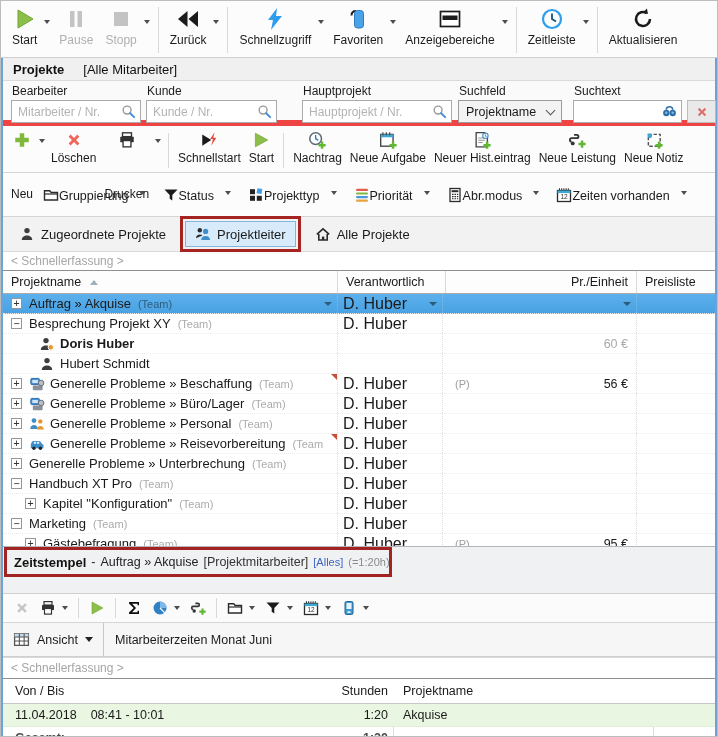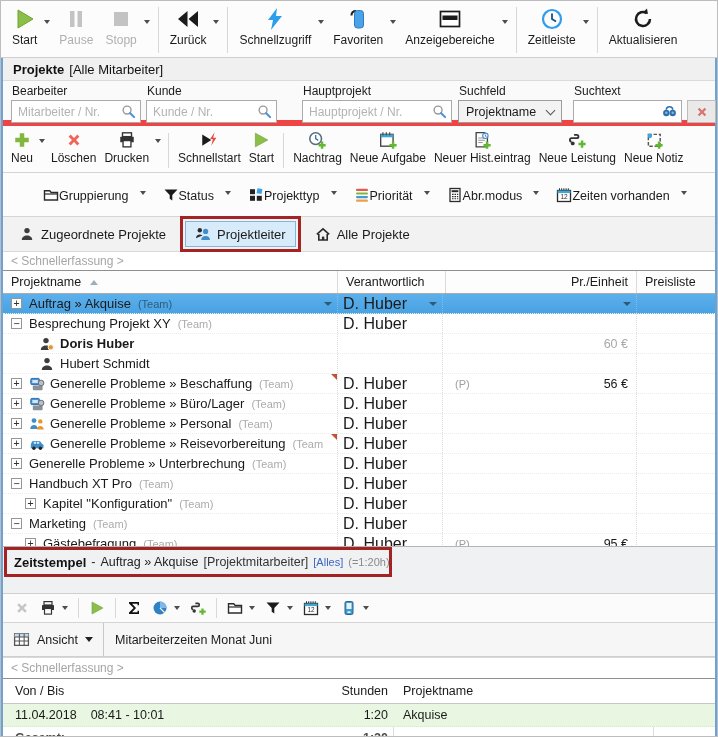--- a/index.html
+++ b/index.html
@@ -17,40 +17,40 @@
 .toolbar-main{height:57px;background:#fcfcfc;border-bottom:1px solid #cfcfcf;display:flex;align-items:stretch;padding:2px 2px 0 5px;}
 .toolbar-main .tb-btn{display:flex;flex-direction:column;align-items:center;padding:4px 6px 3px;position:relative;}
 .toolbar-main .tb-btn.wc{padding-right:16px;}
 .toolbar-main .ic{width:24px;height:24px;margin-bottom:2px;}
 .toolbar-main .tb-label{font-size:12px;color:#1b1b1b;white-space:nowrap;}
 .toolbar-main .caret{position:absolute;right:3px;top:17px;}
 .tb-btn.disabled .tb-label{color:#b0b0b0;}
 
 
 .panel{height:679px;border-left:2px solid #6ba3d6;border-right:2px solid #6ba3d6;background:#fff;}
-.panel-title{height:23px;background:#f0f0f0;border-bottom:1px solid #dadada;display:flex;align-items:center;padding-left:10px;gap:5px;font-size:13px;color:#111;}
+.panel-title{height:23px;background:#f0f0f0;border-bottom:1px solid #dadada;display:flex;align-items:center;padding-left:10px;gap:19px;font-size:13px;color:#111;}
 .panel-title .t1{font-weight:bold;}
 
 
 .filters{height:45px;background:#fafafa;border-bottom:6px solid #ef4444;position:relative;}
 .fgroup{position:absolute;top:3px;}
 .flabel{font-size:12px;color:#1b1b1b;margin-bottom:2px;padding-left:1px;}
 .finput{height:23px;border:1px solid #ababab;background:#fff;display:flex;align-items:center;padding:0 4px 0 6px;}
 .finput input{flex:1;min-width:0;border:none;outline:none;background:transparent;font-size:12px;color:#333;font-family:inherit;}
 .finput input::placeholder{color:#b3b3b3;}
 .finput .ic{width:15px;height:15px;}
 .fselect{height:23px;border:1px solid #9c9c9c;background:#f3f3f3;display:flex;align-items:center;justify-content:space-between;padding:0 7px;font-size:12.5px;color:#1b1b1b;}
 .chev{width:7px;height:7px;border-right:1.5px solid #555;border-bottom:1.5px solid #555;transform:rotate(45deg);margin-top:-3px;flex:none;}
 .fclear{position:absolute;left:684px;top:19px;width:29px;height:23px;background:#e9e9e9;border:1px solid #bcbcbc;display:flex;align-items:center;justify-content:center;}
 .fclear .ic{width:14px;height:14px;}
 
 
 .toolbar-actions{height:47px;background:#fcfcfc;border-bottom:1px solid #d5d5d5;display:flex;align-items:stretch;padding:3px 1px 0 4px;}
 .toolbar-actions .tb-btn{display:flex;flex-direction:column;align-items:center;padding:2px 3px;margin:0 1px;position:relative;}
-.toolbar-actions .tb-btn.wc{padding-right:13px;}
+.toolbar-actions .tb-btn.wc{padding-right:13px;gap:36px;}
 .toolbar-actions .ic{width:18px;height:18px;margin-bottom:2px;}
 .toolbar-actions .tb-label{font-size:12px;color:#1b1b1b;white-space:nowrap;}
 .toolbar-actions .caret{position:absolute;right:1px;top:10px;}
 
 
 .toolbar-filters{height:44px;background:#fcfcfc;border-bottom:1px solid #d5d5d5;display:flex;align-items:stretch;padding:3px 0 0 30px;}
 .toolbar-filters .tb-btn{display:flex;align-items:center;padding:3px 10px;position:relative;}
 .toolbar-filters .tb-btn.wc{padding-right:24px;}
 .toolbar-filters .ic{width:16px;height:16px;margin-bottom:2px;}
 .toolbar-filters .tb-label{font-size:12.5px;color:#1b1b1b;white-space:nowrap;}

